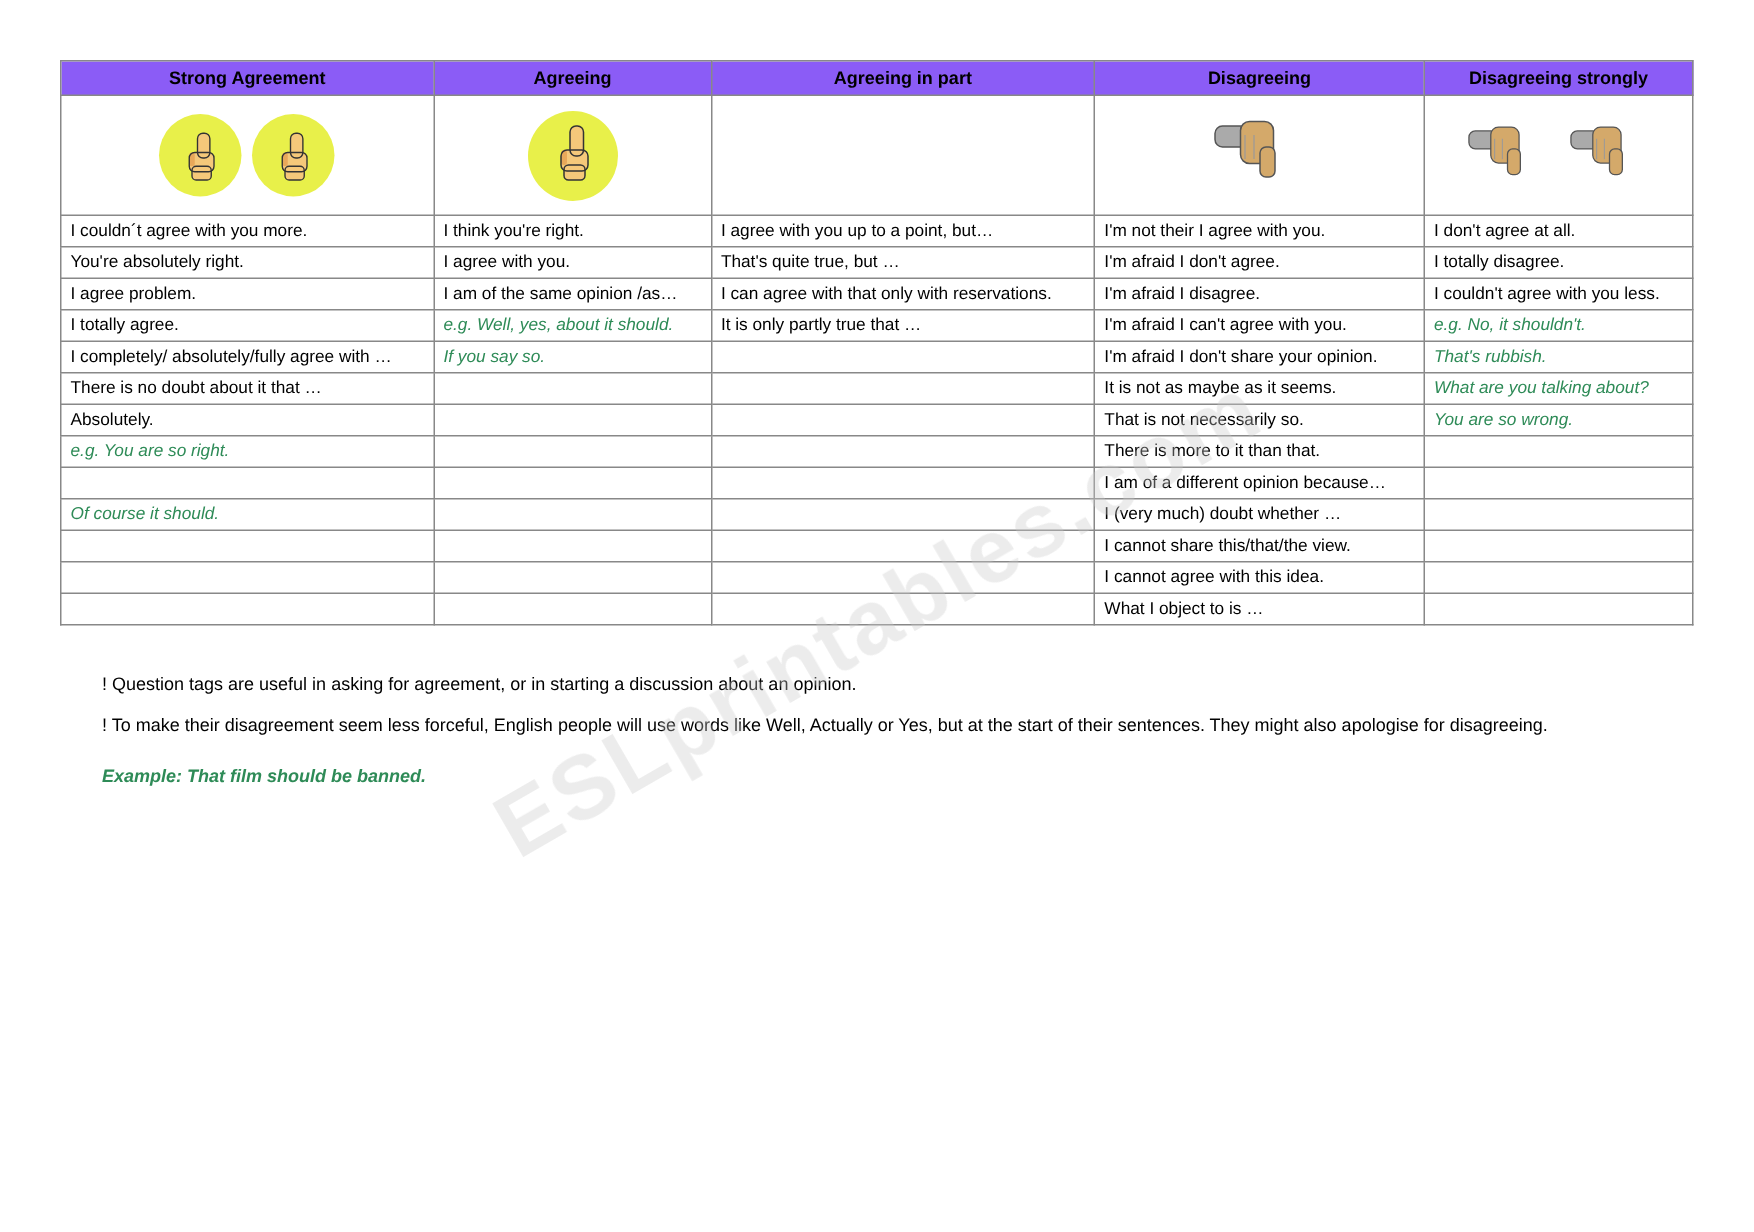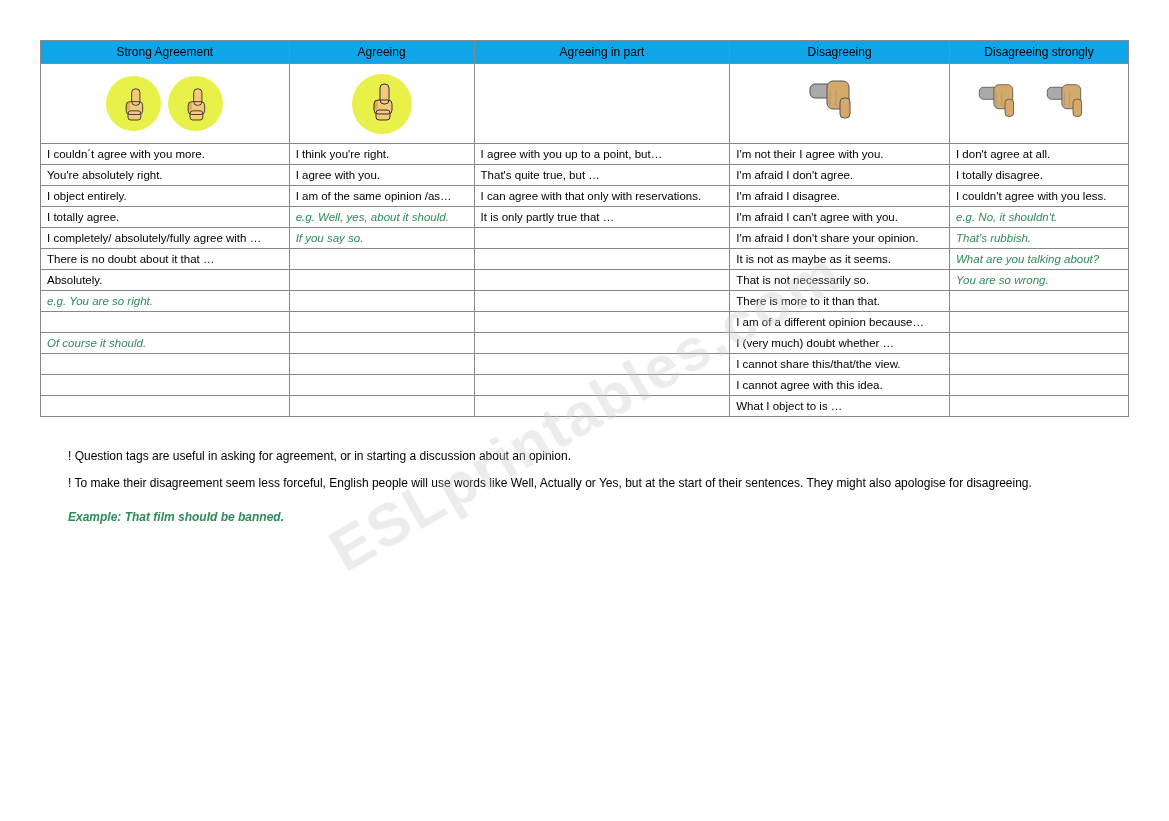--- a/index.html
+++ b/index.html
@@ -24,24 +24,24 @@
     }
 
     th, td {
       border: 1px solid #888;
       padding: 4px 6px;
       vertical-align: top;
       font-size: 11.5px;
     }
 
     th {
-      font-weight: normal;
+      font-weight: bold;
       font-size: 12px;
       text-align: center;
-      background: #0ea5e9;
+      background: #8b5cf6;
     }
 
     .icon-cell {
       text-align: center;
       padding: 6px;
       height: 80px;
       vertical-align: middle;
     }
 
     .thumbs-up-yellow {
@@ -230,21 +230,21 @@
         <td>I don't agree at all.</td>
       </tr>
       <tr>
         <td>You're absolutely right.</td>
         <td>I agree with you.</td>
         <td>That's quite true, but …</td>
         <td>I'm afraid I don't agree.</td>
         <td>I totally disagree.</td>
       </tr>
       <tr>
-        <td>I object entirely.</td>
+        <td>I agree problem.</td>
         <td>I am of the same opinion /as…</td>
         <td>I can agree with that only with reservations.</td>
         <td>I'm afraid I disagree.</td>
         <td>I couldn't agree with you less.</td>
       </tr>
       <tr>
         <td>I totally agree.</td>
         <td><span class="italic-green">e.g. Well, yes, about it should.</span></td>
         <td>It is only partly true that …</td>
         <td>I'm afraid I can't agree with you.</td>

